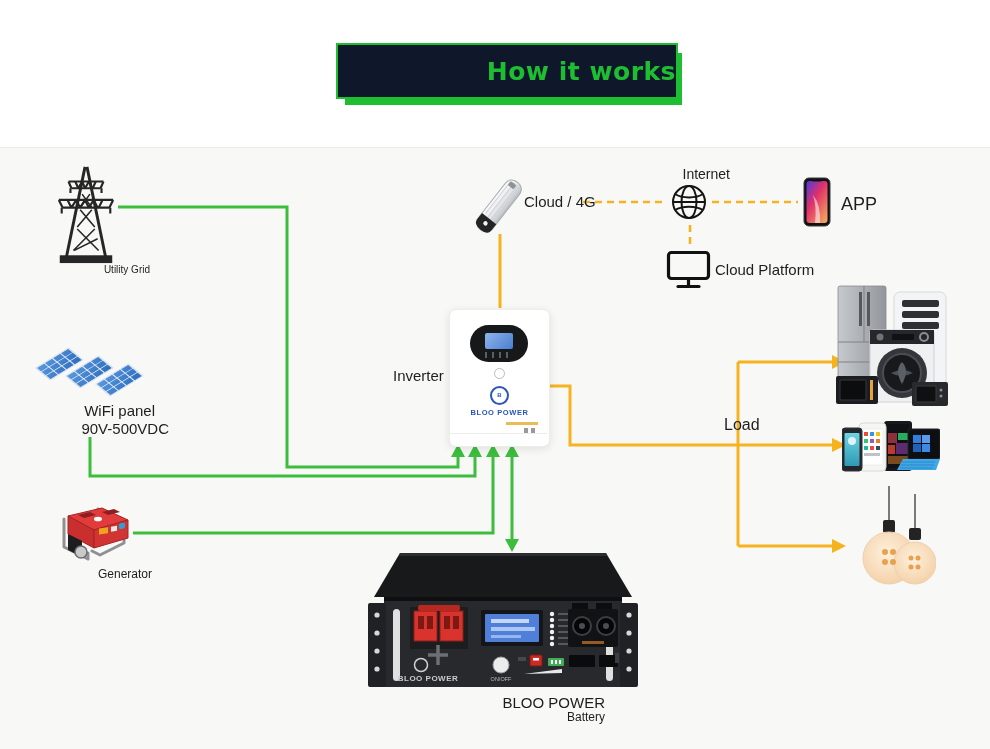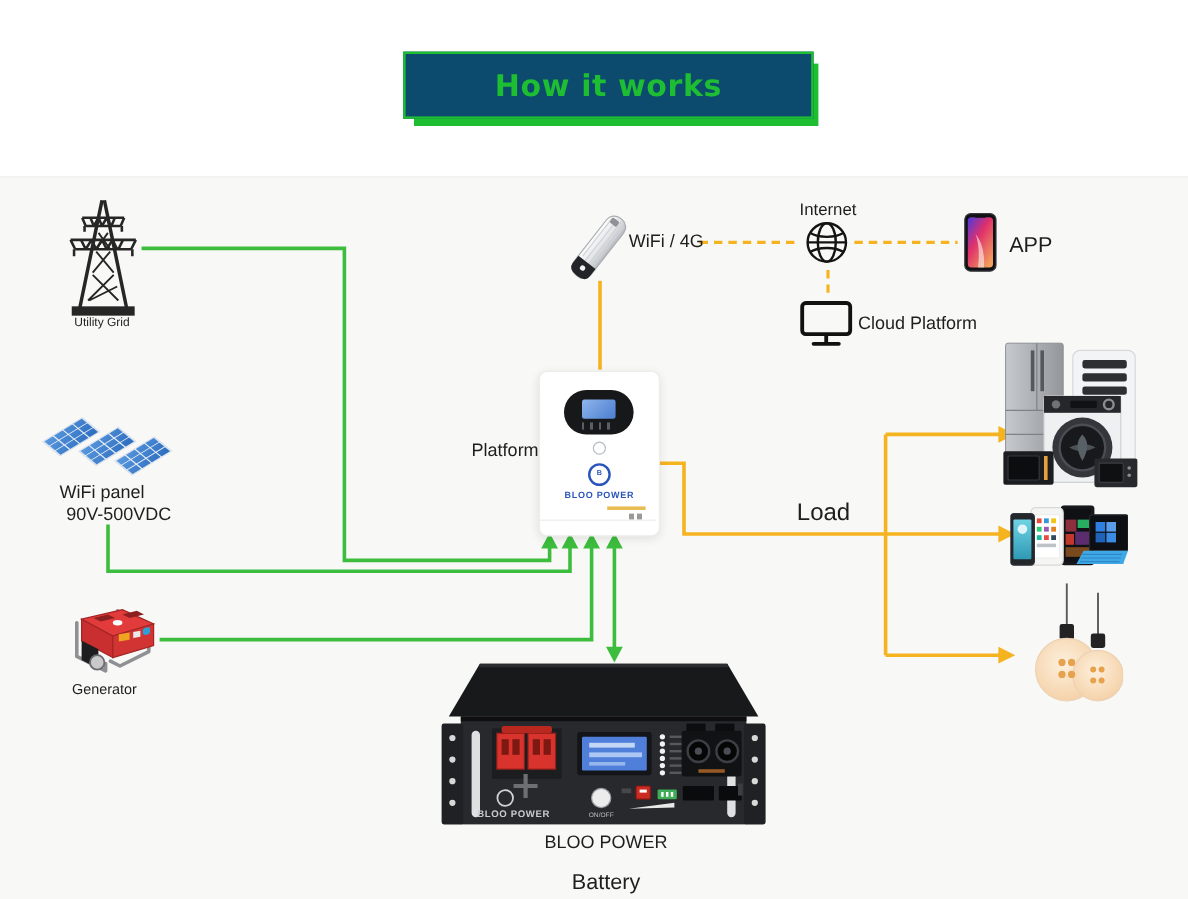--- a/index.html
+++ b/index.html
@@ -3,29 +3,29 @@
 <meta charset="utf-8">
 <style>
   html,body{margin:0;padding:0;}
   body{width:990px;height:749px;position:relative;overflow:hidden;
        font-family:"Liberation Sans",sans-serif;background:#f8f8f6;}
   .top-band{position:absolute;left:0;top:0;width:990px;height:147px;
             background:#ffffff;border-bottom:1px solid #ebebe9;}
   .banner-shadow{position:absolute;left:345px;top:53px;width:337px;height:52px;
                  background:#1ebe32;}
   .banner{position:absolute;left:336px;top:43px;width:338px;height:52px;
-          background:#0c4a6e;border:2px solid #1ebe32;display:flex;
-          align-items:center;justify-content:center;}
+          background:#0f172a;border:2px solid #1ebe32;display:flex;
+          align-items:center;justify-content:flex-end;}
   .banner-text{color:#1ebe32;font-family:"DejaVu Sans","Liberation Sans",sans-serif;
                font-weight:700;font-size:25px;letter-spacing:.5px;}
   .wires{position:absolute;left:0;top:0;z-index:1;}
   .node{position:absolute;z-index:2;}
   .label{position:absolute;z-index:3;color:#1e1e1e;font-size:15px;
          white-space:nowrap;font-weight:500;}
-  .label.center{text-align:center;}
+  .label.center{text-align:right;}
   .inverter-box{position:absolute;left:449px;top:309px;width:99px;height:136px;
                 background:#ffffff;border:1px solid #ededea;border-radius:7px;
                 box-shadow:0 2px 8px rgba(0,0,0,.10);z-index:2;}
   .inv-screen{position:absolute;left:20px;top:15px;width:58px;height:37px;
               background:#17181a;border-radius:19px;}
   .inv-lcd{position:absolute;left:15px;top:8px;width:28px;height:16px;
            background:linear-gradient(135deg,#8fb4ec,#4a7fd0);border-radius:2px;}
   .inv-dots{position:absolute;left:15px;top:27px;width:28px;height:6px;
             background:repeating-linear-gradient(90deg,#5a5e66 0 2px,transparent 2px 7px);}
   .inv-btn{position:absolute;left:44px;top:58px;width:9px;height:9px;border:1.5px solid #b9bcc0;
@@ -146,21 +146,21 @@
   <polygon points="50,9 62,6 68,9 56,12" fill="#8c1f1f"></polygon>
   <ellipse cx="46" cy="16" rx="4" ry="2.3" fill="#ffffff"></ellipse>
   <polygon points="16,31 30,38 30,54 16,47" fill="#1d1d1f"></polygon>
   <circle cx="29" cy="49" r="6" fill="#c9c9cc" stroke="#6b6b70" stroke-width="1.5"></circle>
   <rect x="47" y="33" width="9" height="6" fill="#f0a321" transform="skewY(-9)"></rect>
   <rect x="59" y="33" width="6" height="5" fill="#e9e9e9" transform="skewY(-9)"></rect>
   <rect x="67" y="31" width="6" height="6" rx="2" fill="#2f9fd8" transform="skewY(-9)"></rect>
 </svg>
 <div class="label center" style="left:22px;top:567px;width:130px;font-size:12px">Generator</div>
 
-<div class="label" style="left:393px;top:367px">Platform</div>
+<div class="label" style="left:393px;top:367px">Inverter</div>
 <div class="inverter-box">
   <div class="inv-screen">
     <div class="inv-lcd"></div>
     <div class="inv-dots"></div>
   </div>
   <div class="inv-btn"></div>
   <div class="inv-logo">B</div>
   <div class="inv-brand">BLOO POWER</div>
   <div class="inv-sticker"></div>
   <div class="inv-marks"></div>
@@ -176,21 +176,21 @@
     </linearGradient>
   </defs>
   <g transform="translate(31,34) rotate(38)">
     <rect x="-9" y="-30" width="18" height="60" rx="8" fill="url(#stick)" stroke="#a9acb1" stroke-width="1"></rect>
     <path d="M-6 -26 L-6 14 M-2 -28 L-2 16 M2 -28 L2 16 M6 -26 L6 14" stroke="#cfd2d6" stroke-width="1"></path>
     <rect x="-6" y="-27" width="7" height="5" rx="1" fill="#8e9196"></rect>
     <path d="M-9 16 L9 16 L9 24 Q9 30 0 30 Q-9 30 -9 24 Z" fill="#232427"></path>
     <circle cx="0" cy="22" r="2.2" fill="#f2f2f2"></circle>
   </g>
 </svg>
-<div class="label" style="left:524px;top:193px">WiFi / 4G</div>
+<div class="label" style="left:524px;top:193px">Cloud / 4G</div>
 
 <div class="label center" style="left:650px;top:166px;width:80px;font-size:14px">Internet</div>
 <svg class="node" style="left:670px;top:183px" width="38" height="38" viewBox="0 0 38 38">
   <g stroke="#141414" stroke-width="2" fill="none">
     <circle cx="19" cy="19" r="16"></circle>
     <ellipse cx="19" cy="19" rx="7.5" ry="16"></ellipse>
     <path d="M3 19 H35"></path>
     <path d="M5 11 C12 15.5,26 15.5,33 11"></path>
     <path d="M5 27 C12 22.5,26 22.5,33 27"></path>
   </g>
@@ -211,21 +211,21 @@
 </svg>
 <div class="label" style="left:841px;top:194px;font-size:18px">APP</div>
 
 <svg class="node" style="left:666px;top:250px" width="45" height="40" viewBox="0 0 45 40">
   <rect x="2.5" y="2.5" width="40" height="26" rx="3" fill="none" stroke="#111111" stroke-width="3.2"></rect>
   <path d="M22.5 29 V35" stroke="#111111" stroke-width="3.2"></path>
   <path d="M12 36.5 H33" stroke="#111111" stroke-width="3.2" stroke-linecap="round"></path>
 </svg>
 <div class="label" style="left:715px;top:261px">Cloud Platform</div>
 
-<div class="label" style="left:664px;top:416px;font-size:20px">Load</div>
+<div class="label" style="left:724px;top:416px;font-size:16px">Load</div>
 
 <svg class="node" style="left:836px;top:282px" width="112" height="126" viewBox="0 0 112 126">
   <defs>
     <linearGradient id="fr" x1="0" y1="0" x2="1" y2="0">
       <stop offset="0" stop-color="#c6c9cd"></stop>
         <stop offset="1" stop-color="#93969a"></stop>
     </linearGradient>
   </defs>
 
   <rect x="2" y="4" width="48" height="98" rx="2" fill="url(#fr)" stroke="#898c90" stroke-width=".8"></rect>
@@ -401,13 +401,13 @@
   <rect x="182" y="105" width="16" height="8" rx="1" fill="#3fae57"></rect>
   <rect x="185" y="107" width="2" height="4" fill="#ffffff"></rect>
     <rect x="189" y="107" width="2" height="4" fill="#ffffff"></rect>
   <rect x="193" y="107" width="2" height="4" fill="#ffffff"></rect>
   <rect x="203" y="102" width="26" height="12" rx="1" fill="#0a0b0c"></rect>
   <rect x="233" y="102" width="19" height="12" rx="1" fill="#0a0b0c"></rect>
   <path d="M158 121 L196 116 L196 120 Z" fill="#e8e8e8"></path>
   <rect x="249" y="100" width="4" height="10" fill="#3a3d41"></rect>
 </svg>
 <div class="label center" style="left:405px;top:694px;width:200px;font-size:15px">BLOO POWER</div>
-<div class="label center" style="left:405px;top:725px;width:200px;font-size:18px">Battery</div>
+<div class="label center" style="left:405px;top:710px;width:200px;font-size:12px">Battery</div>
 
 </body></html>

